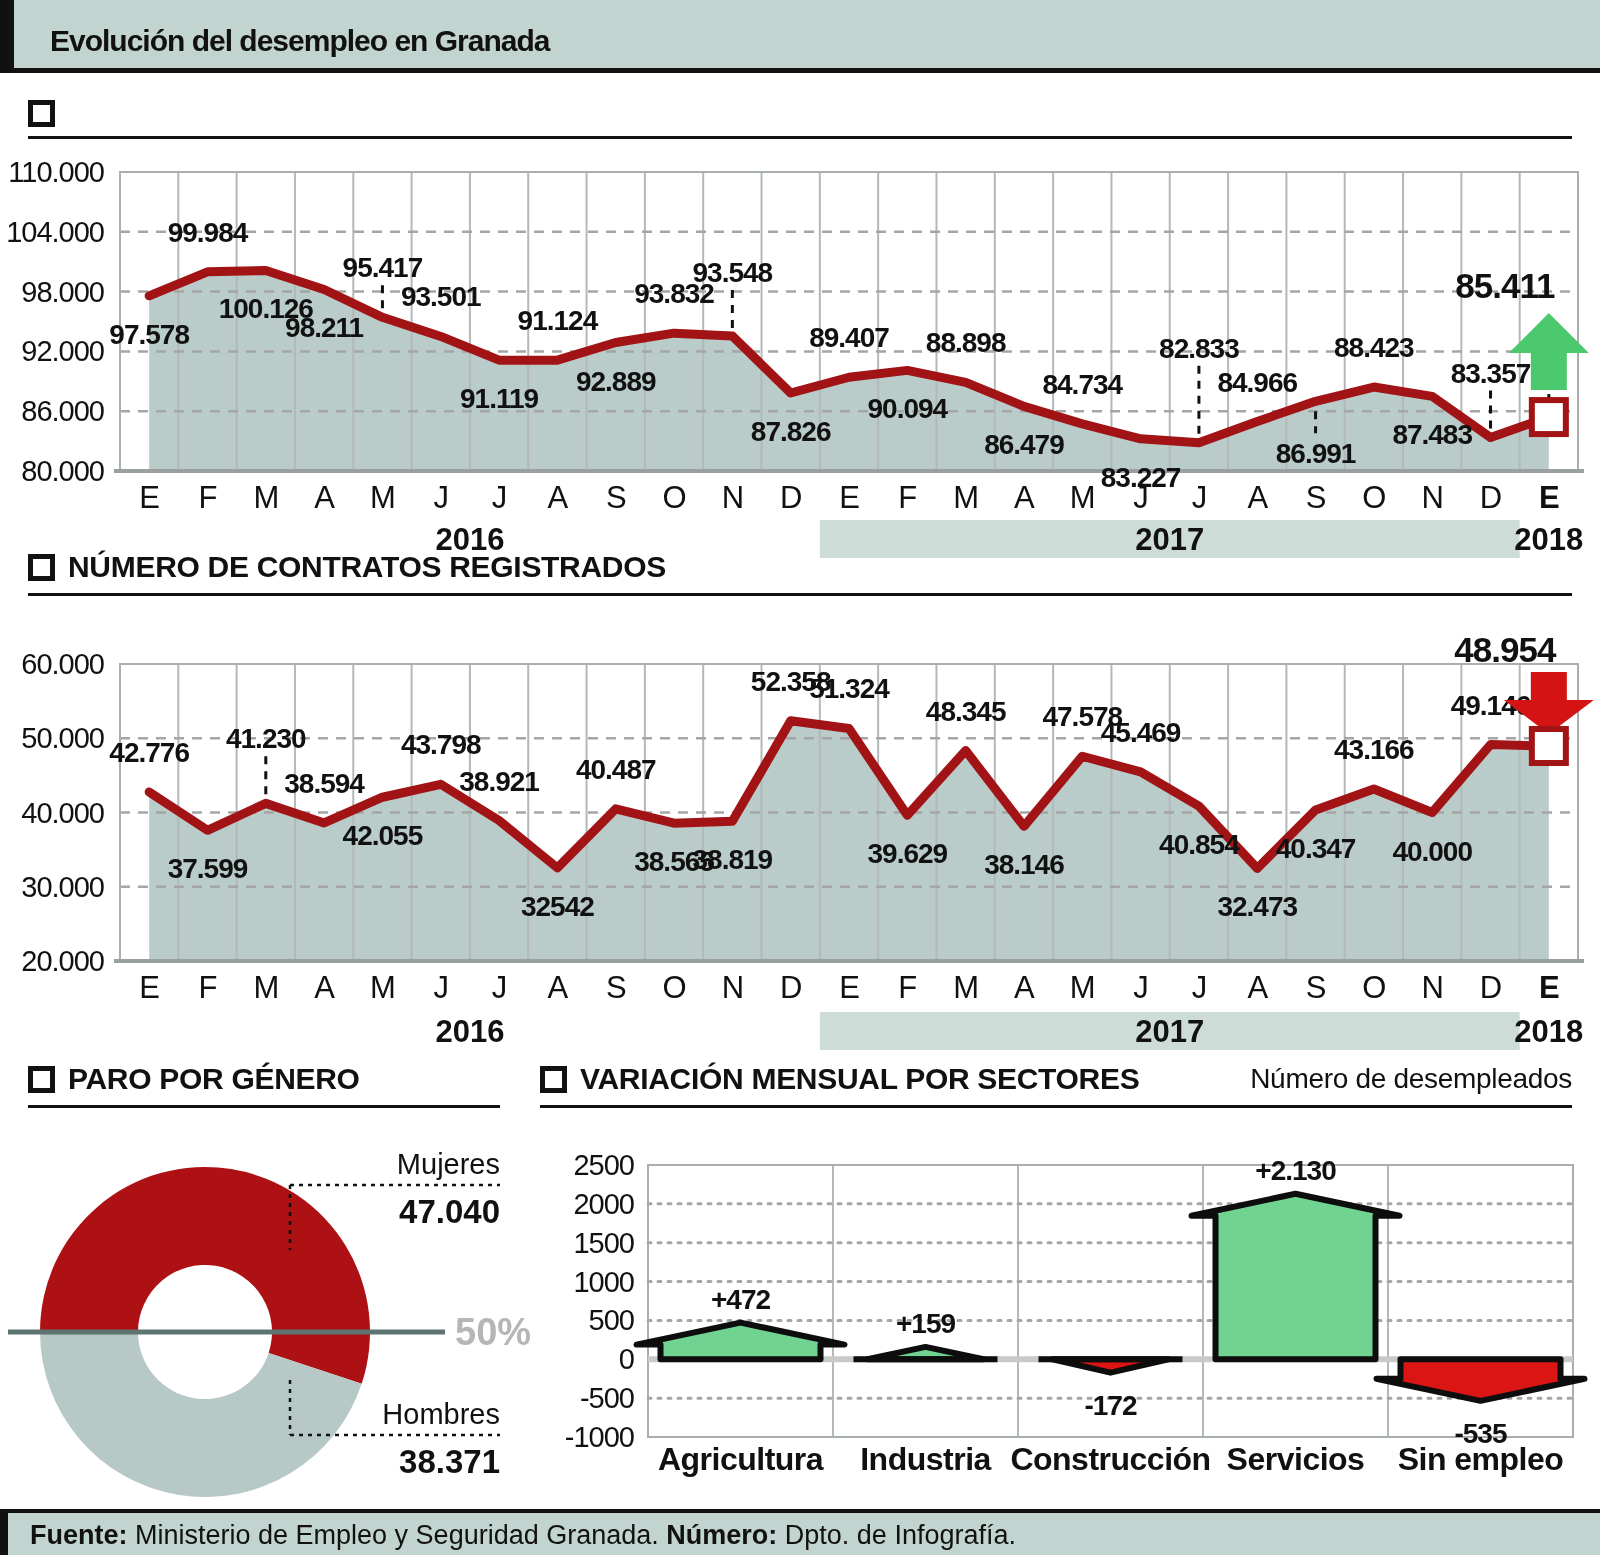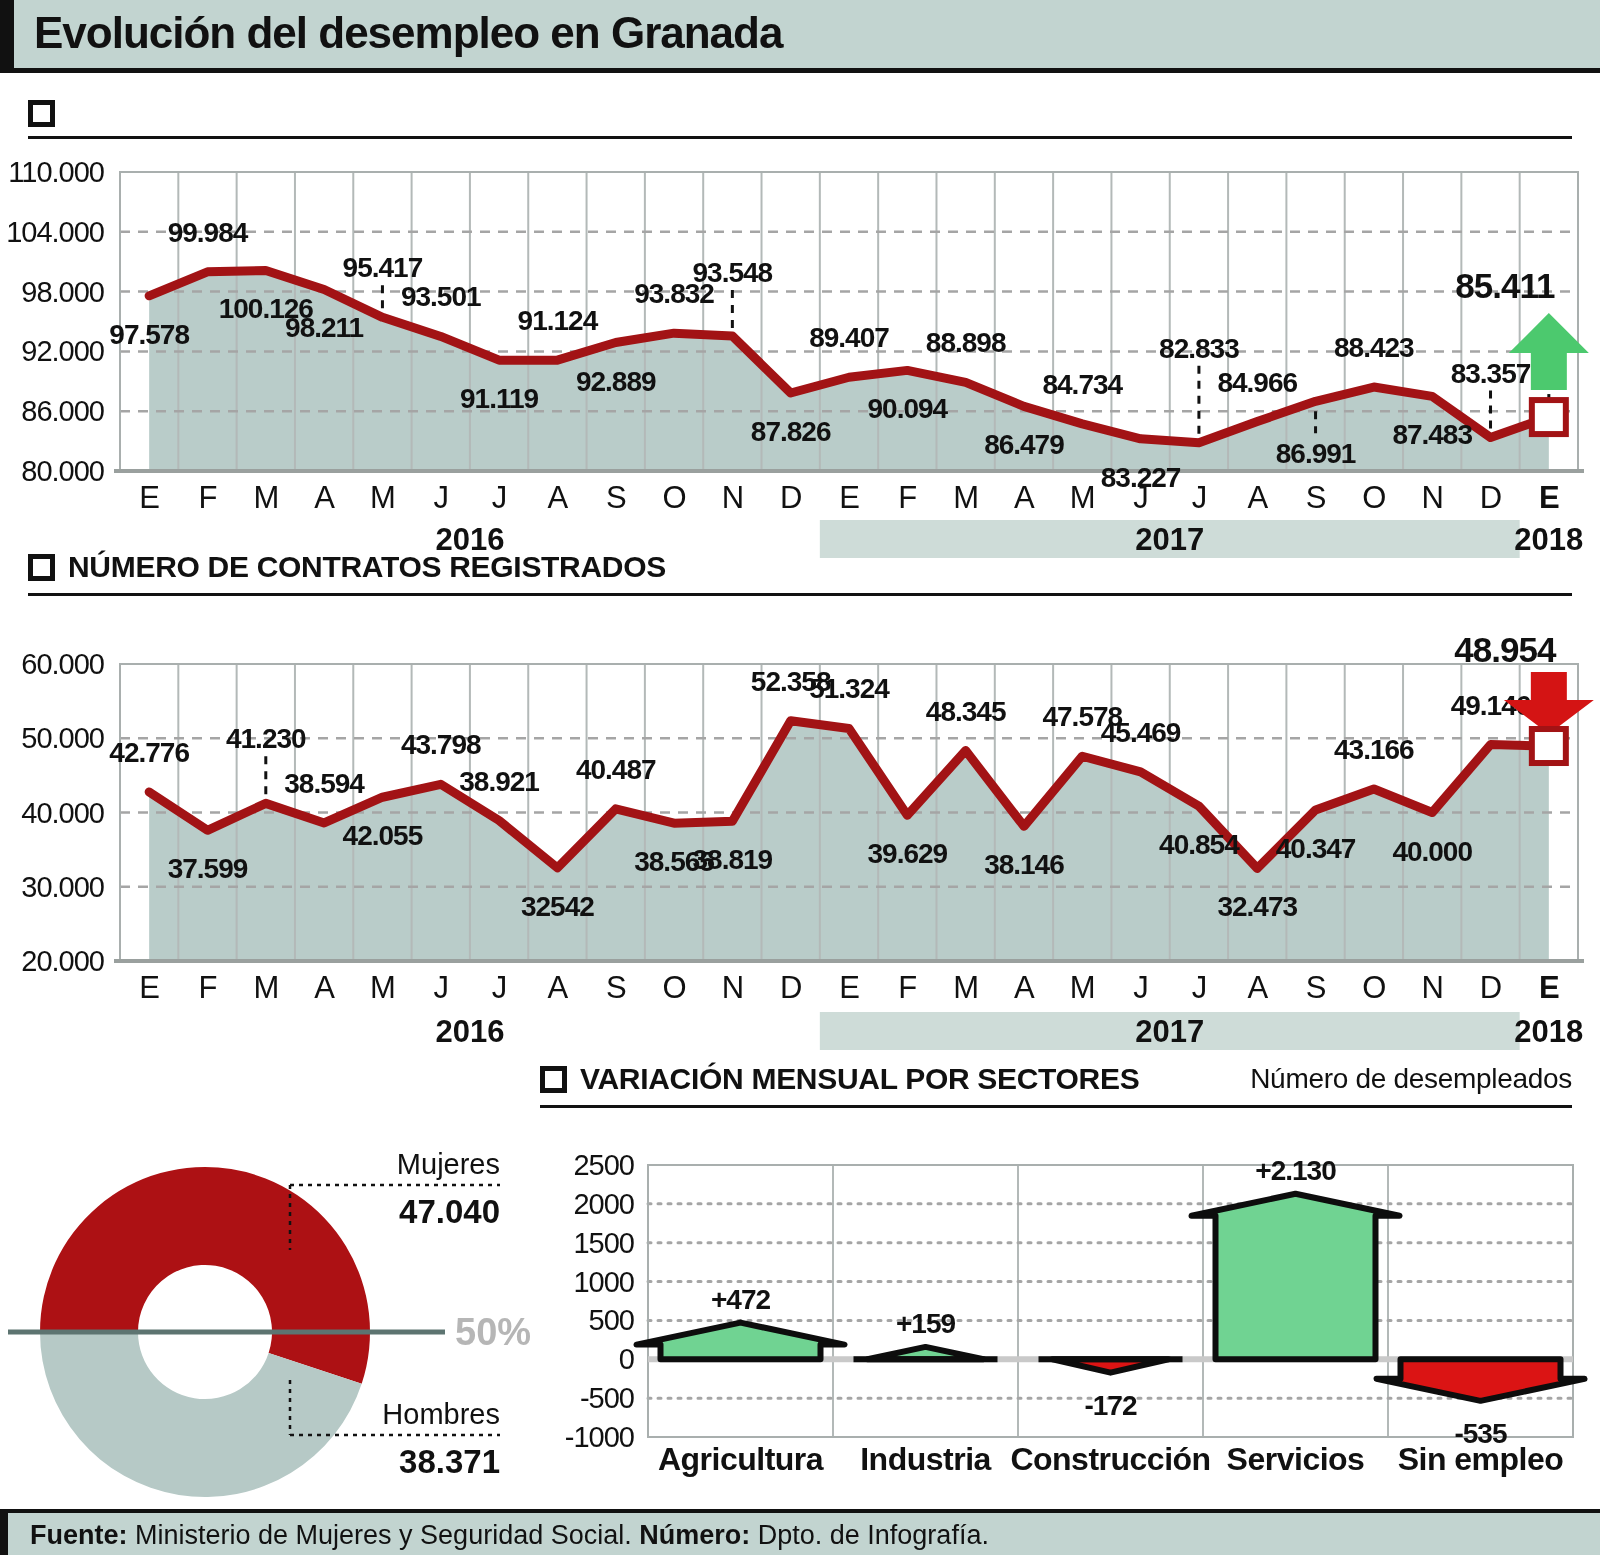--- a/index.html
+++ b/index.html
@@ -2,21 +2,21 @@
 <html><head>
 <meta charset="utf-8">
 <style>
   html,body{margin:0;padding:0;background:#fff;}
   #page{position:relative;width:1600px;height:1555px;background:#fff;overflow:hidden;
         font-family:"Liberation Sans",sans-serif;color:#111;}
   
   #titlebar{position:absolute;left:0;top:0;width:1600px;height:68px;background:#c2d4d0;
             border-bottom:5px solid #111;}
   #titlebar .accent{position:absolute;left:0;top:0;width:14px;height:68px;background:#111;}
-  #titlebar h1{margin:0;padding:8px 0 0 34px;font-size:44px;font-weight:bold;letter-spacing:-1px;}
+  #titlebar h1{margin:16px;padding:8px 0 0 34px;font-size:30px;font-weight:bold;letter-spacing:-1px;}
   
   .sec{position:absolute;display:flex;align-items:center;border-bottom:3px solid #111;
        padding-bottom:9px;}
   .sec .sqr{width:17px;height:17px;border:5px solid #111;display:inline-block;margin-right:13px;flex:0 0 auto;}
   .sec .htxt{font-size:30px;font-weight:bold;letter-spacing:-0.3px;white-space:nowrap;}
   .sec .sub{margin-left:auto;font-size:28px;font-weight:normal;letter-spacing:-0.3px;white-space:nowrap;}
   #sec-parados{left:28px;top:100px;width:1544px;}
   #sec-contratos{left:28px;top:550px;width:1544px;}
   #sec-genero{left:28px;top:1062px;width:472px;}
   #sec-sectores{left:540px;top:1062px;width:1032px;}
@@ -257,20 +257,24 @@
       <text x="1315.56" y="370" text-anchor="middle" class="mon">S</text>
       <text x="1373.88" y="370" text-anchor="middle" class="mon">O</text>
       <text x="1432.2" y="370" text-anchor="middle" class="mon">N</text>
       <text x="1490.52" y="370" text-anchor="middle" class="mon">D</text>
       <text x="1548.84" y="370" text-anchor="middle" class="mon bold">E</text>
       <text x="1504.84" y="34.016549999999995" text-anchor="middle" class="dlab-big">48.954</text>
       <polygon points="1530.84,44.016549999999995 1566.84,44.016549999999995 1566.84,72.01655 1593.84,72.01655 1548.84,106.01655 1503.84,72.01655 1530.84,72.01655" fill="#d41414"></polygon>
       <rect x="1531.84" y="101.01655" width="34" height="34" fill="#fff" stroke="#a21315" stroke-width="6"></rect>
     </svg>
 
+  <div class="sec" id="sec-genero">
+    <span class="sqr"></span>
+    <span class="htxt">PARO POR GÉNERO</span>
+  </div>
   <svg id="chart-genero" class="chartbox" width="540" height="402" viewBox="0 0 540 402">
       <path d="M40,223.99999999999997 A165,165 0 1 1 361.6827212478188,275.7254759512014 L268.6226807491143,245.00367811351816 A67,67 0 1 0 138,224 Z" fill="#ad1114"></path>
       <path d="M361.6827212478188,275.7254759512014 A165,165 0 0 1 40,224.00000000000003 L138,224 A67,67 0 0 0 268.6226807491143,245.00367811351816 Z" fill="#b6c9c6"></path>
       <line x1="8" y1="224" x2="445" y2="224" stroke="#5d7471" stroke-width="5"></line>
       <text x="455" y="237" class="pct">50%</text>
       <line x1="290" y1="77" x2="500" y2="77" stroke="#111" stroke-width="2.5" stroke-dasharray="4 5"></line>
       <line x1="290" y1="77" x2="290" y2="142" stroke="#111" stroke-width="2.5" stroke-dasharray="4 5"></line>
       <text x="500" y="66" text-anchor="end" class="legend-name">Mujeres</text>
       <text x="500" y="115" text-anchor="end" class="legend-val">47.040</text>
       <line x1="290" y1="327" x2="500" y2="327" stroke="#111" stroke-width="2.5" stroke-dasharray="4 5"></line>
@@ -320,16 +324,16 @@
       <polygon points="675.5,251.28571428571428 675.5,107.75428571428571 651.5,107.75428571428571 755.5,85.75428571428571 859.5,107.75428571428571 835.5,107.75428571428571 835.5,251.28571428571428" fill="#70d392" stroke="#0d0d0d" stroke-width="6" stroke-linejoin="round"></polygon>
       <text x="755.5" y="71.75428571428571" text-anchor="middle" class="dlab" font-size="31">+2.130</text>
       <text x="755.5" y="362" text-anchor="middle" class="cat">Servicios</text>
       <polygon points="860.5,251.28571428571428 860.5,270.86285714285714 836.5,270.86285714285714 940.5,292.86285714285714 1044.5,270.86285714285714 1020.5,270.86285714285714 1020.5,251.28571428571428" fill="#db1414" stroke="#0d0d0d" stroke-width="6" stroke-linejoin="round"></polygon>
       <text x="940.5" y="334.86285714285714" text-anchor="middle" class="dlab" font-size="31">-535</text>
       <text x="940.5" y="362" text-anchor="middle" class="cat">Sin empleo</text>
     </svg>
 
   <div id="footer">
     <div class="accent"></div>
-    <div class="ftxt"><b>Fuente:</b><span> Ministerio de Mujeres y Seguridad Social. </span><b>Número:</b><span> Dpto. de Infografía.</span></div>
+    <div class="ftxt"><b>Fuente:</b><span> Ministerio de Empleo y Seguridad Granada. </span><b>Número:</b><span> Dpto. de Infografía.</span></div>
   </div>
 
 </div>
 
 </body></html>

